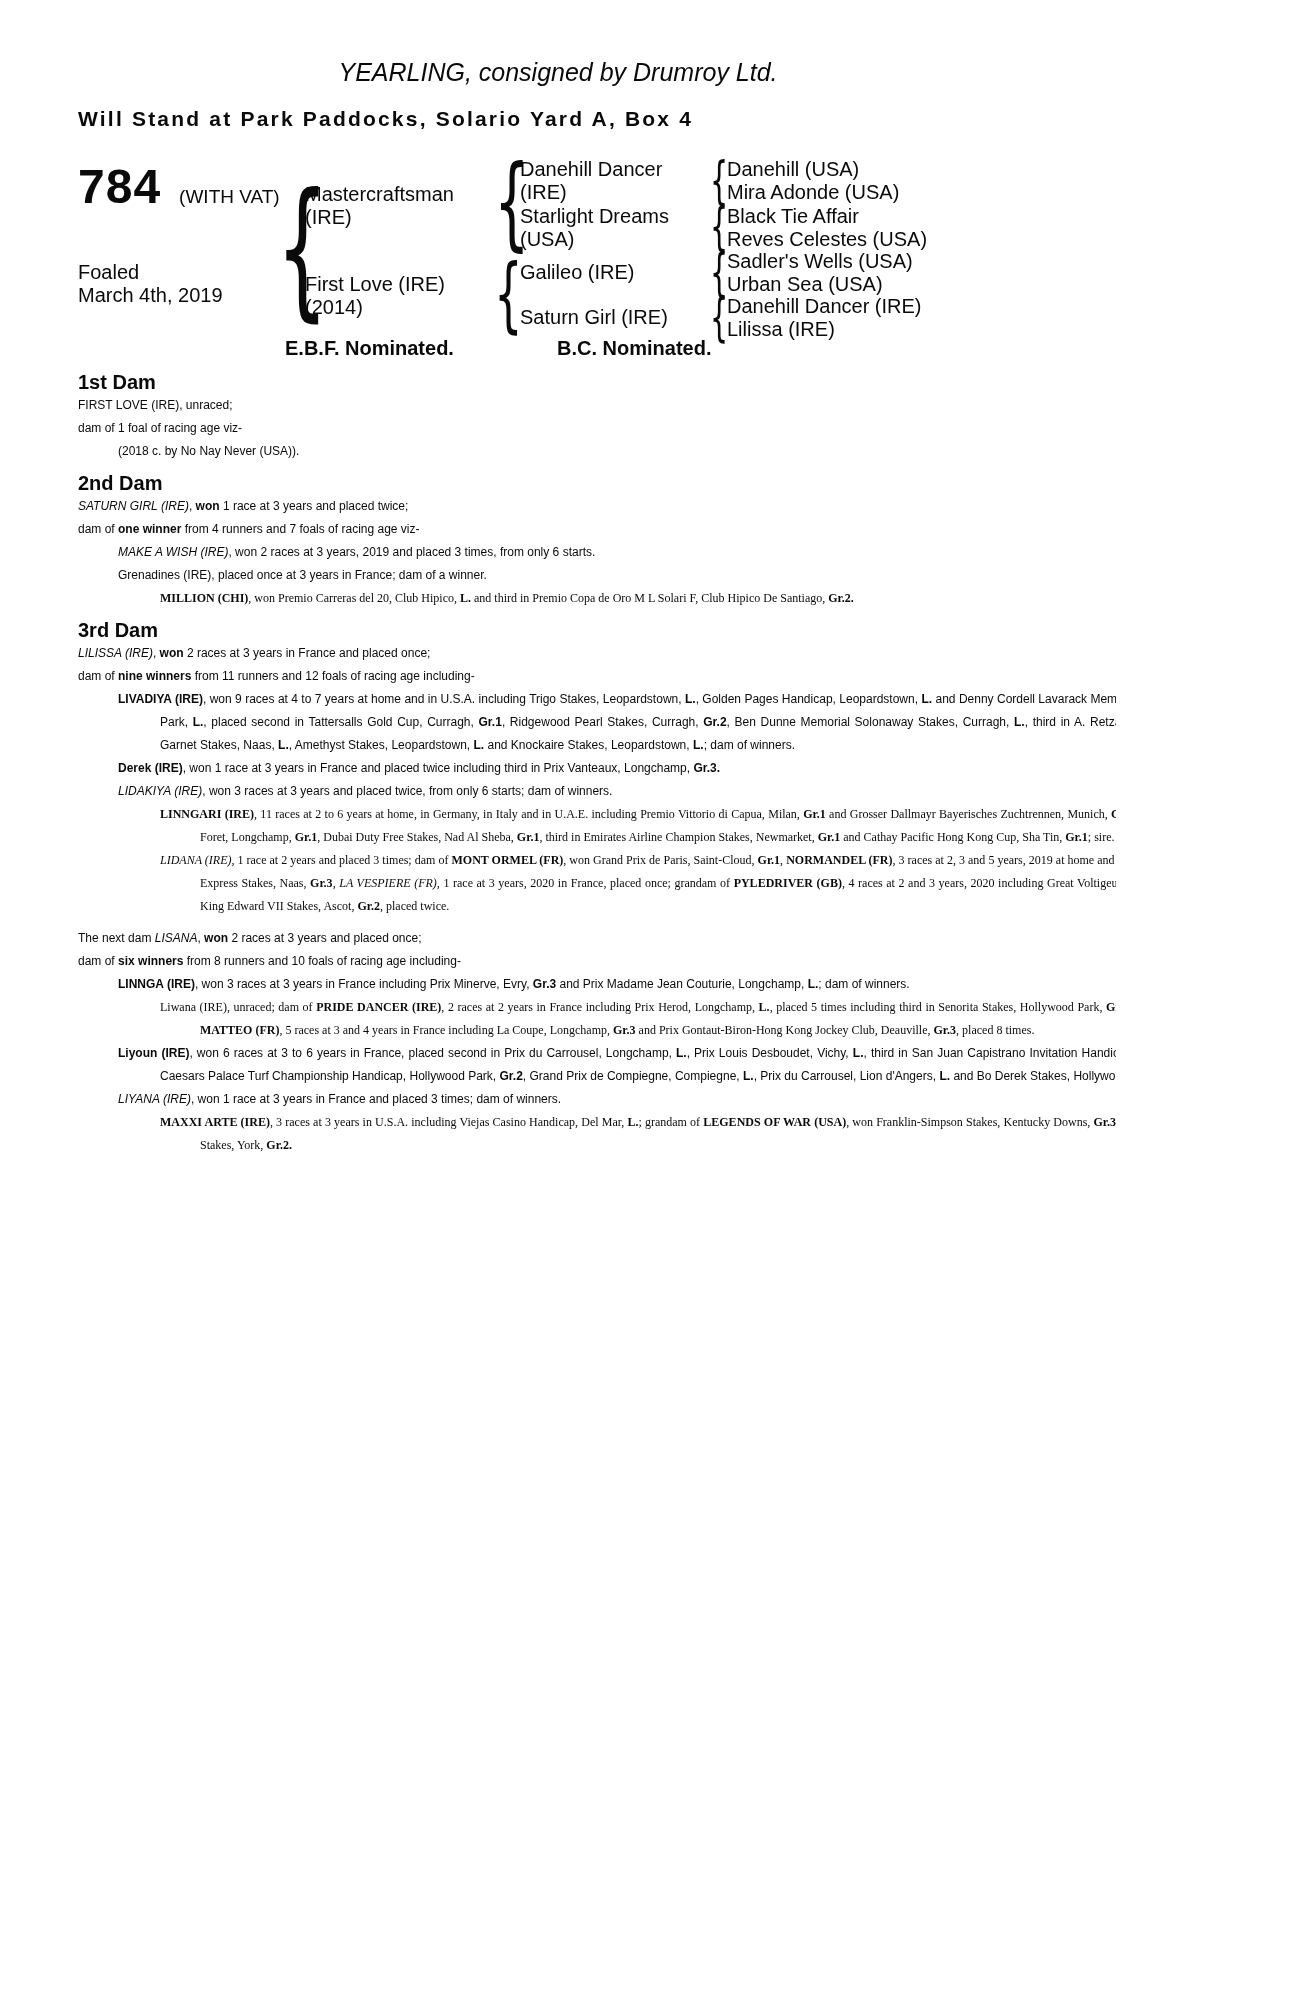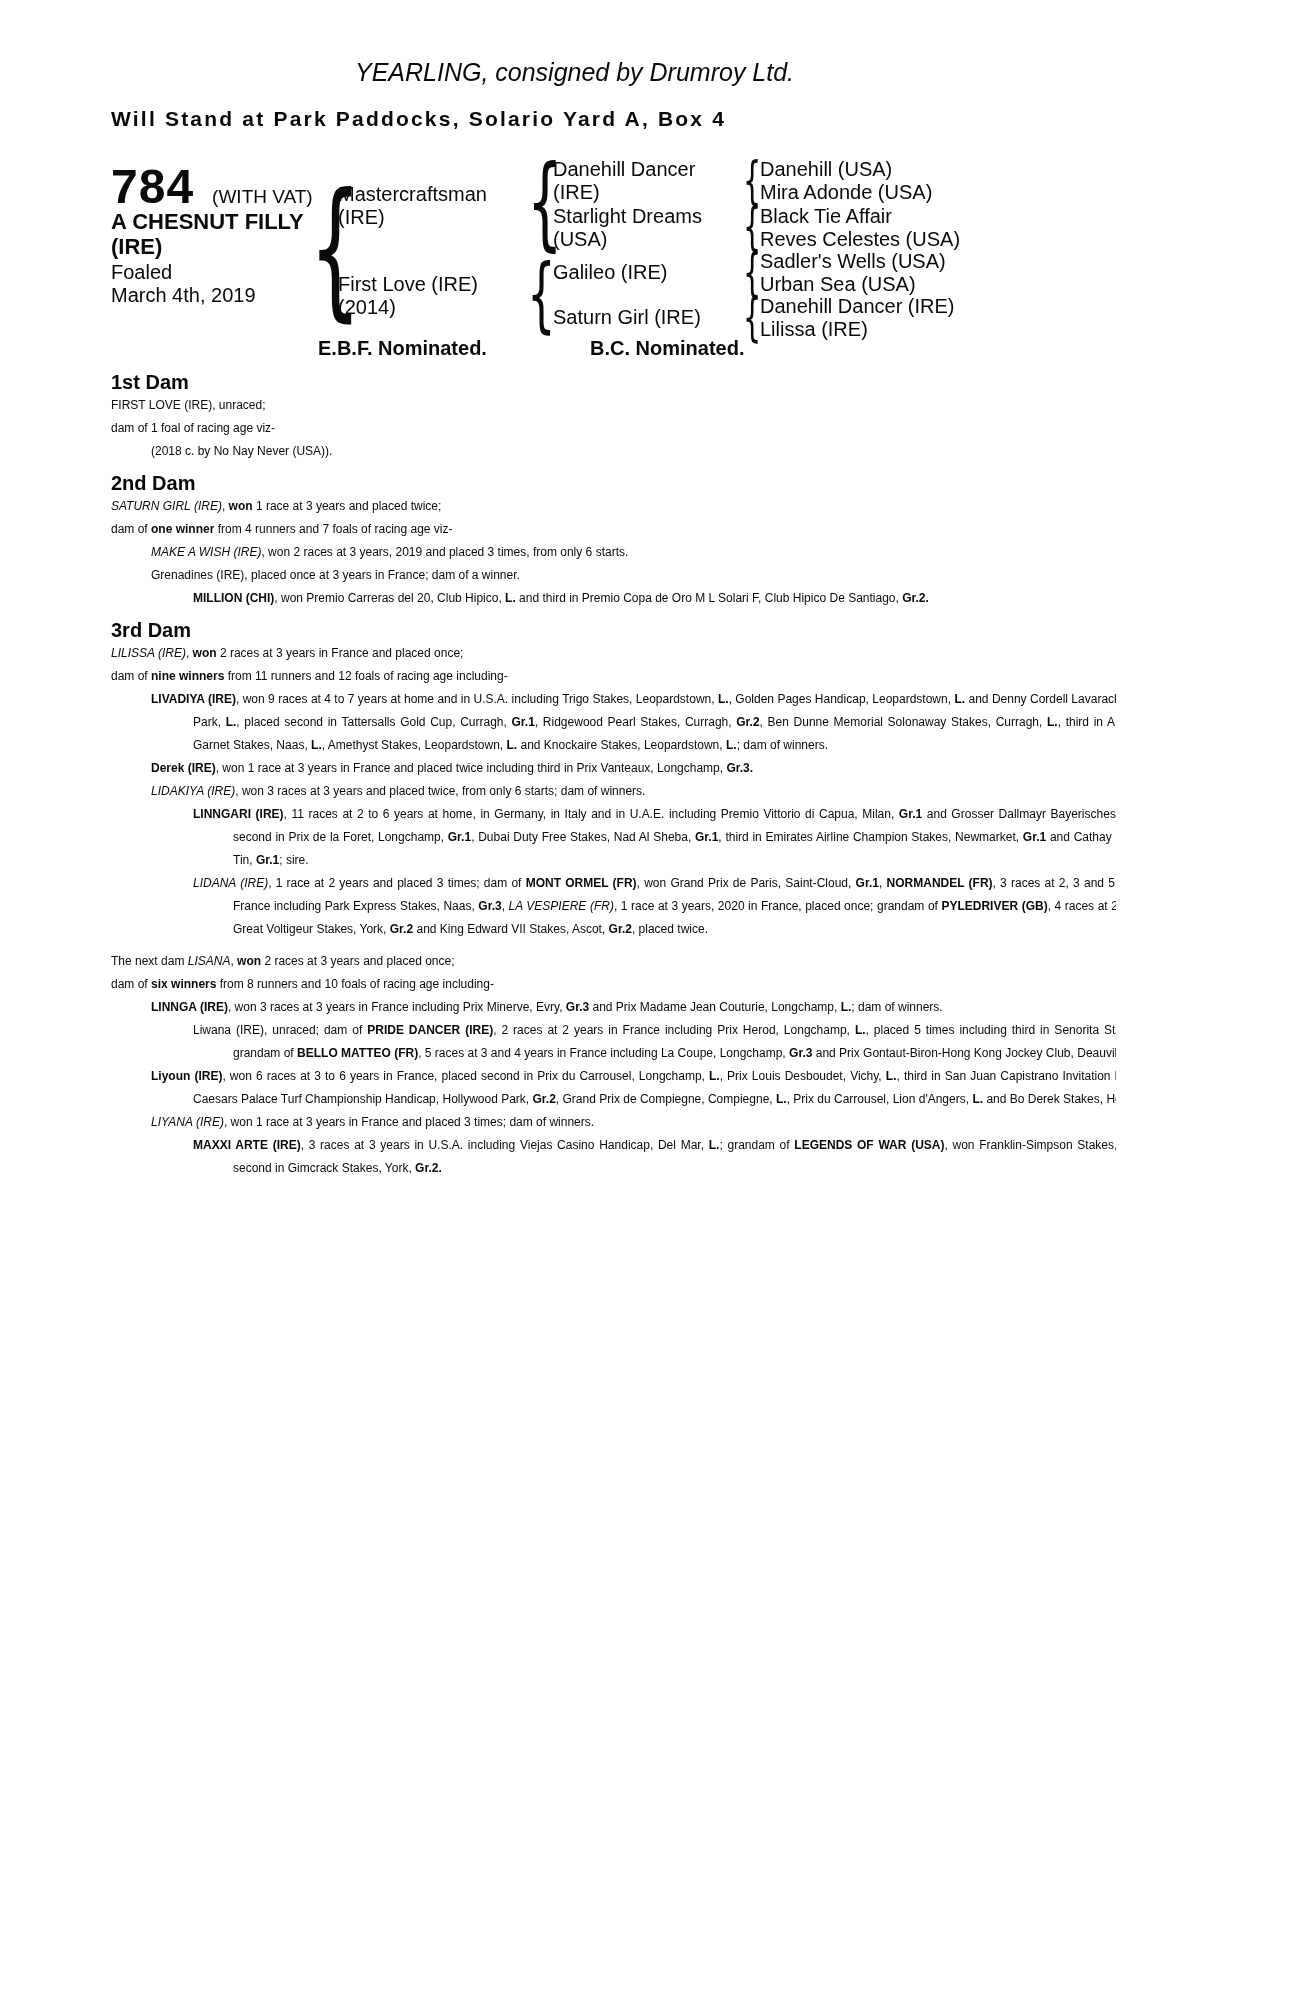--- a/index.html
+++ b/index.html
@@ -4,21 +4,21 @@
 <style>
   * { margin:0; padding:0; box-sizing:border-box; }
   html,body { background:#ffffff; }
   body {
     width:1314px; height:2000px;
     color:#0a0a0a;
     font-family:"Liberation Sans", sans-serif;
     font-size:20px;
     position:relative;
   }
-  .page { position:relative; width:1116px; height:2000px; overflow:hidden;padding-left:33px; }
+  .page { position:relative; width:1116px; height:2000px; overflow:hidden; }
 
   .title {
     padding-top:58px;
     text-align:center;
     font-style:italic;
     font-size:25px;
   }
   .stand-line {
     margin:20px 0 0 78px;
     font-weight:bold;
@@ -62,38 +62,37 @@
 
   
   .bodytext { margin-left:78px; width:1158px; }
   .bodytext h3 { font-size:20px; font-weight:bold; line-height:23px; margin-top:9px; }
   .bodytext h3.first { margin-top:6px; }
   .bodytext p { font-size:12px; line-height:23px; }
   p.flush { text-align:left; }
   p.gap   { margin-top:9px; }
   p.ind1  { padding-left:40px; }
   p.lvl1  { padding-left:82px;  text-indent:-42px; }
-  p.lvl2  { padding-left:122px; text-indent:-40px; }
+  p.lvl2  { padding-left:122px; text-indent:-40px;font-family:Liberation Serif, serif; }
   p.just  { text-align:justify; }
   .seg-b  { font-weight:bold; }
   .seg-i  { font-style:italic; }
 </style>
 </head>
 <body>
 
 <div class="page">
 
   <div class="title">YEARLING, consigned by Drumroy Ltd.</div>
   <div class="stand-line">Will Stand at Park Paddocks, Solario Yard A, Box 4</div>
 
   <div class="pedigree">
     <div class="lot-row">
       <span class="lot-num">784</span><span class="vat">(WITH VAT)</span>
     </div>
-    <div class="lot-desc">A CHESNUT FILLY (IRE)</div>
     <div class="foaled-label">Foaled</div>
     <div class="foaled-date">March 4th, 2019</div>
 
     <div class="brace b-gen1"></div>
     <div class="ped-name g1-sire">Mastercraftsman (IRE)</div>
     <div class="ped-name g1-dam">First Love (IRE) (2014)</div>
 
     <div class="brace b-g2a"></div>
     <div class="brace b-g2b"></div>
     <div class="ped-name g2-0">Danehill Dancer (IRE)</div>

